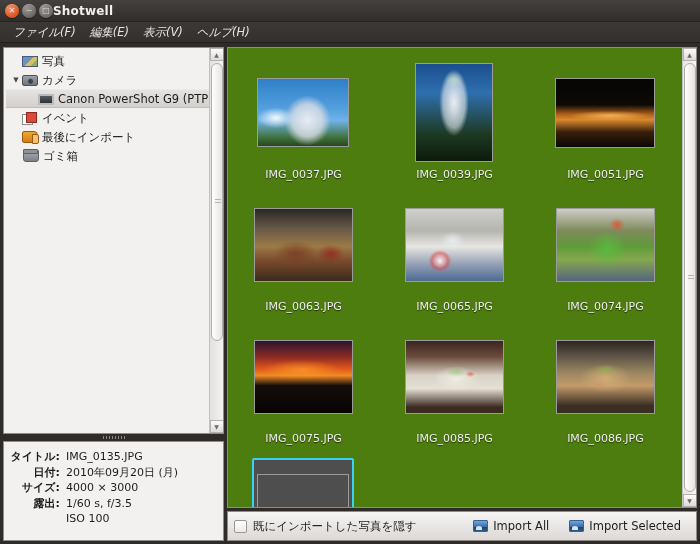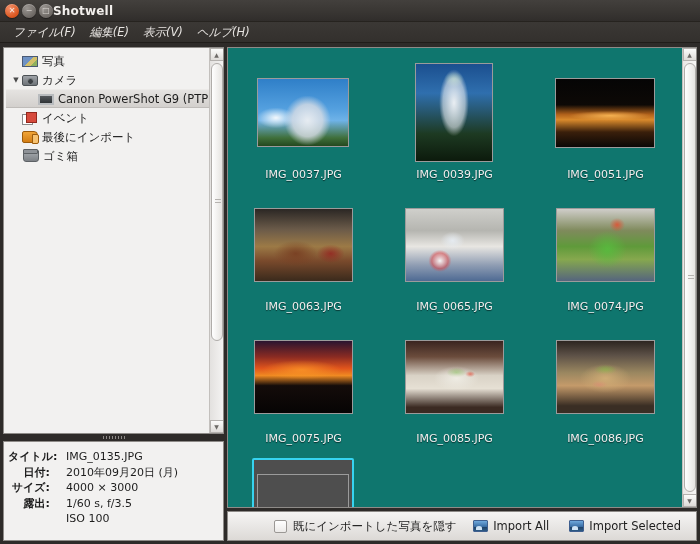--- a/index.html
+++ b/index.html
@@ -196,32 +196,32 @@
   .infopane {
     flex: 0 0 100px;
     background: #f2f1f0;
     border: 1px solid #8e8b88;
     padding: 7px 6px 4px 4px;
     overflow: hidden;
   }
   .inforow { display: flex; font-size: 11px; line-height: 15.5px; color: #1d1d1d; }
   .infolabel {
     width: 58px; flex: 0 0 58px; text-align: right;
-    font-weight: bold; padding-right: 16px; white-space: nowrap;
+    font-weight: bold; padding-right: 6px; white-space: nowrap;
   }
   .infoval { white-space: nowrap; }
 
   
   .rightcol {
     flex: 1 1 auto; display: flex; flex-direction: column;
     min-width: 0; min-height: 0;
   }
   .gridwrap {
     flex: 1 1 auto;
-    background: #0f766e;
+    background: #4d7c0f;
     border: 1px solid #8e8b88;
     position: relative;
     overflow: hidden;
     min-height: 0;
   }
   .grid {
     position: absolute; left: 0; top: 0; right: 15px; bottom: 0;
     display: flex; flex-wrap: wrap;
     align-content: flex-start;
     padding: 12px 0 0 0;
@@ -254,21 +254,21 @@
 
   
   .bottombar {
     height: 30px; flex: 0 0 30px;
     margin-top: 3px;
     background: linear-gradient(to bottom,#f6f5f4,#dcd9d6);
     border: 1px solid #8e8b88;
     display: flex; align-items: center;
     padding: 0 7px 0 6px;
   }
-  .chkwrap { display: flex; align-items: center; gap: 6px; cursor: default; margin-left: 40px; }
+  .chkwrap { display: flex; align-items: center; gap: 6px; cursor: default; }
   .chk {
     width: 13px; height: 13px;
     background: linear-gradient(to bottom,#ffffff,#eceae8);
     border: 1px solid #9b9895; border-radius: 2px;
   }
   .chklabel { font-size: 11.5px; color: #1d1d1d; }
   .spacer { flex: 1 1 auto; }
   .tbtn {
     display: flex; align-items: center; gap: 5px;
     padding: 3px 7px; border-radius: 3px;

